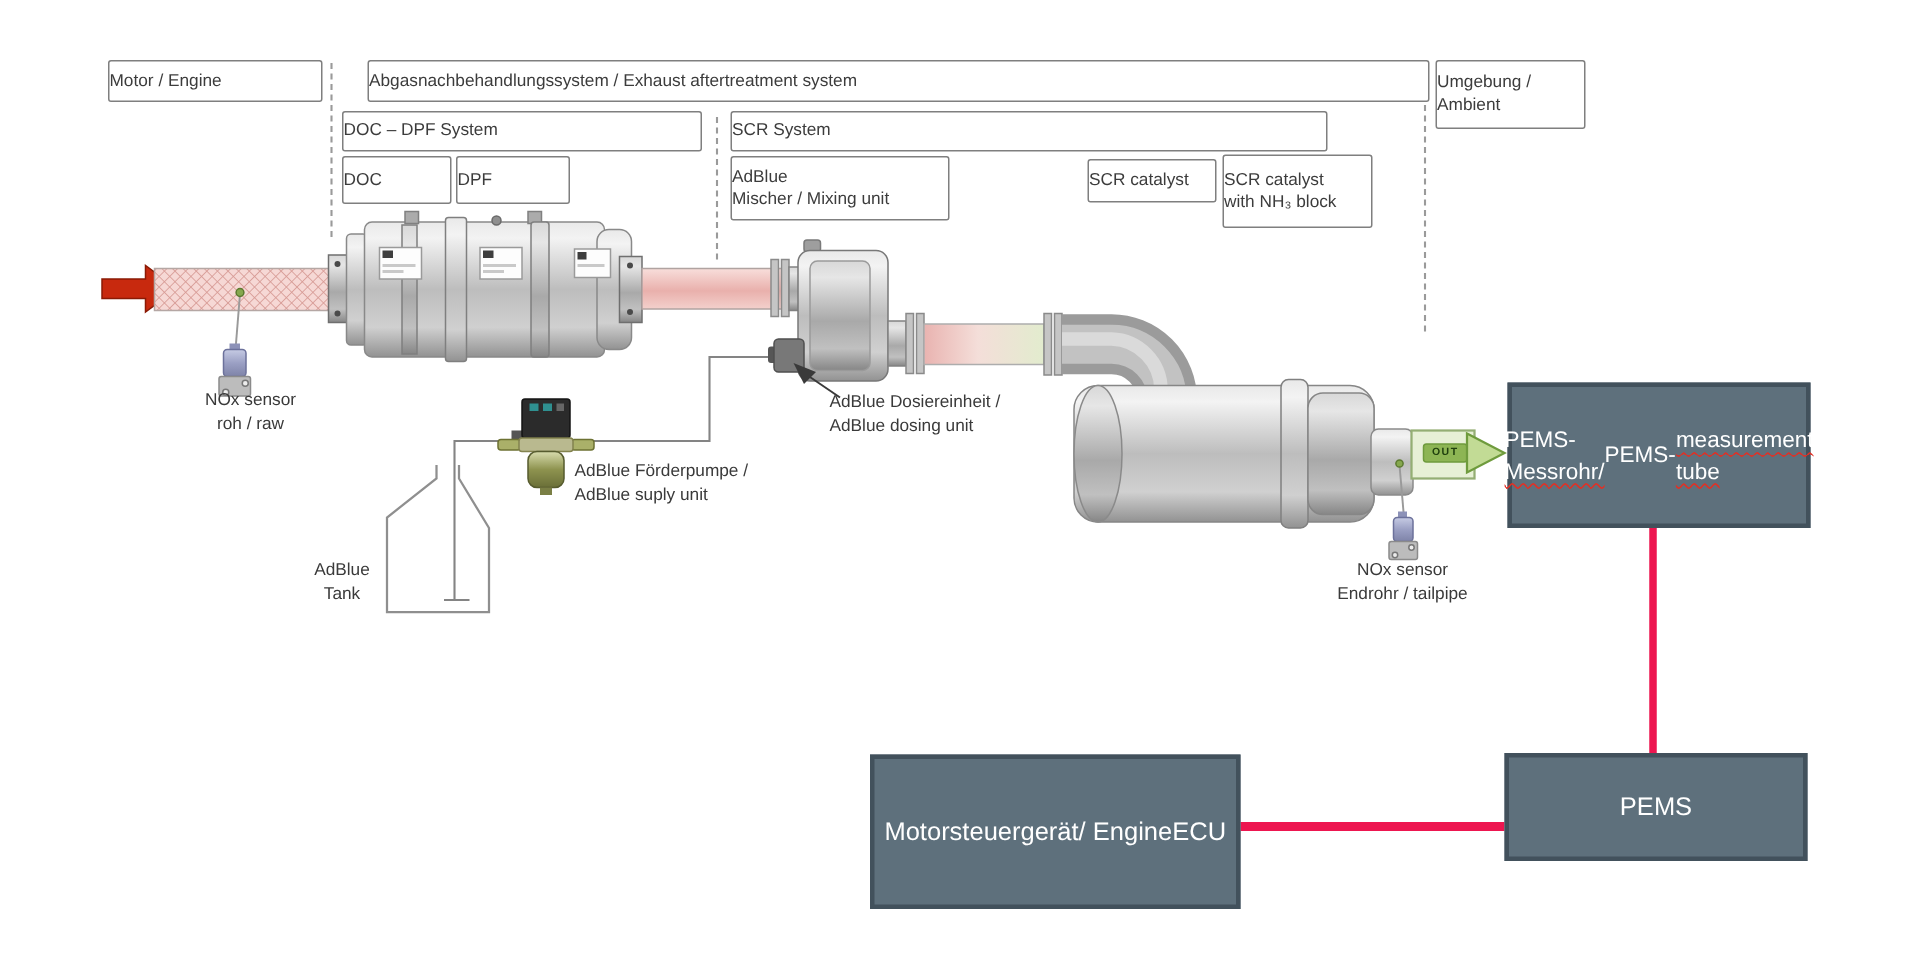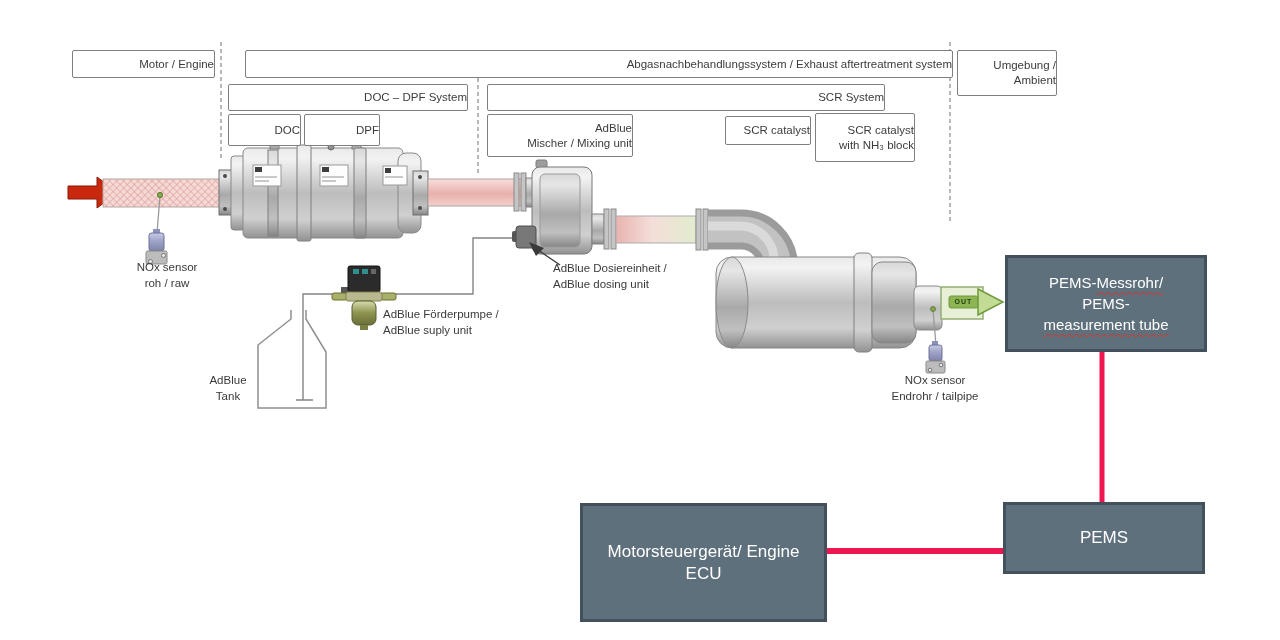--- a/index.html
+++ b/index.html
@@ -2,28 +2,28 @@
 <html><head>
 <meta charset="utf-8">
 <style>
   html,body{margin:0;padding:0;background:#fff;}
   .canvas{position:relative;width:1280px;height:640px;background:#ffffff;overflow:hidden;
           font-family:"Liberation Sans","DejaVu Sans",sans-serif;}
   .abs{position:absolute;box-sizing:border-box;}
   svg.art{position:absolute;left:0;top:0;width:1280px;height:640px;}
   
   .hbox{background:#ffffff;border:1px solid #7f7f7f;border-radius:2px;
-        display:flex;flex-direction:column;align-items:flex-end;justify-content:center;
-        font-size:11.5px;color:#3c3c3c;line-height:15px;text-align:center;z-index:3;margin-top:10px;}
+        display:flex;flex-direction:column;align-items:flex-start;justify-content:center;
+        font-size:11.5px;color:#3c3c3c;line-height:15px;text-align:center;z-index:3;}
   
   .lbl{font-size:11.5px;color:#3a3a3a;line-height:16px;z-index:3;}
   .ctr{text-align:center;}
   
   .dark{background:#5e707c;border:3px solid #42515c;color:#ffffff;
-        display:flex;flex-direction:column;align-items:center;justify-content:center;
+        display:flex;flex-direction:row;align-items:center;justify-content:center;
         text-align:left;z-index:3;}
   .dark .t15{font-size:15px;line-height:21px;}
   .dark .t17{font-size:17px;line-height:22px;}
   .wavy{text-decoration-line:underline;text-decoration-style:wavy;
         text-decoration-color:#e03025;text-decoration-thickness:1px;text-underline-offset:3px;}
   .outtxt{font-size:7px;font-weight:bold;color:#20400e;letter-spacing:1px;
           text-align:center;line-height:12px;z-index:3;}
 </style>
 </head>
 <body>
@@ -271,21 +271,21 @@
   <div class="abs outtxt" style="left:949px;top:296px;width:29px;height:12px">OUT</div>
 
   <div class="abs dark" style="left:1005px;top:255px;width:202px;height:97px">
     <div class="t15">
       <span>PEMS-</span><span class="wavy">Messrohr/</span>
     </div>
     <div class="t15">PEMS-</div>
     <div class="t15 wavy">measurement tube</div>
   </div>
 
-  <div class="abs dark" style="left:580px;top:503px;width:247px;height:119px">
+  <div class="abs dark" style="left:580px;top:503px;width:247px;height:103px">
     <div class="t17">Motorsteuergerät/ Engine</div>
     <div class="t17">ECU</div>
   </div>
 
   <div class="abs dark" style="left:1003px;top:502px;width:202px;height:72px">
     <div class="t17">PEMS</div>
   </div>
 
 </div>
 

